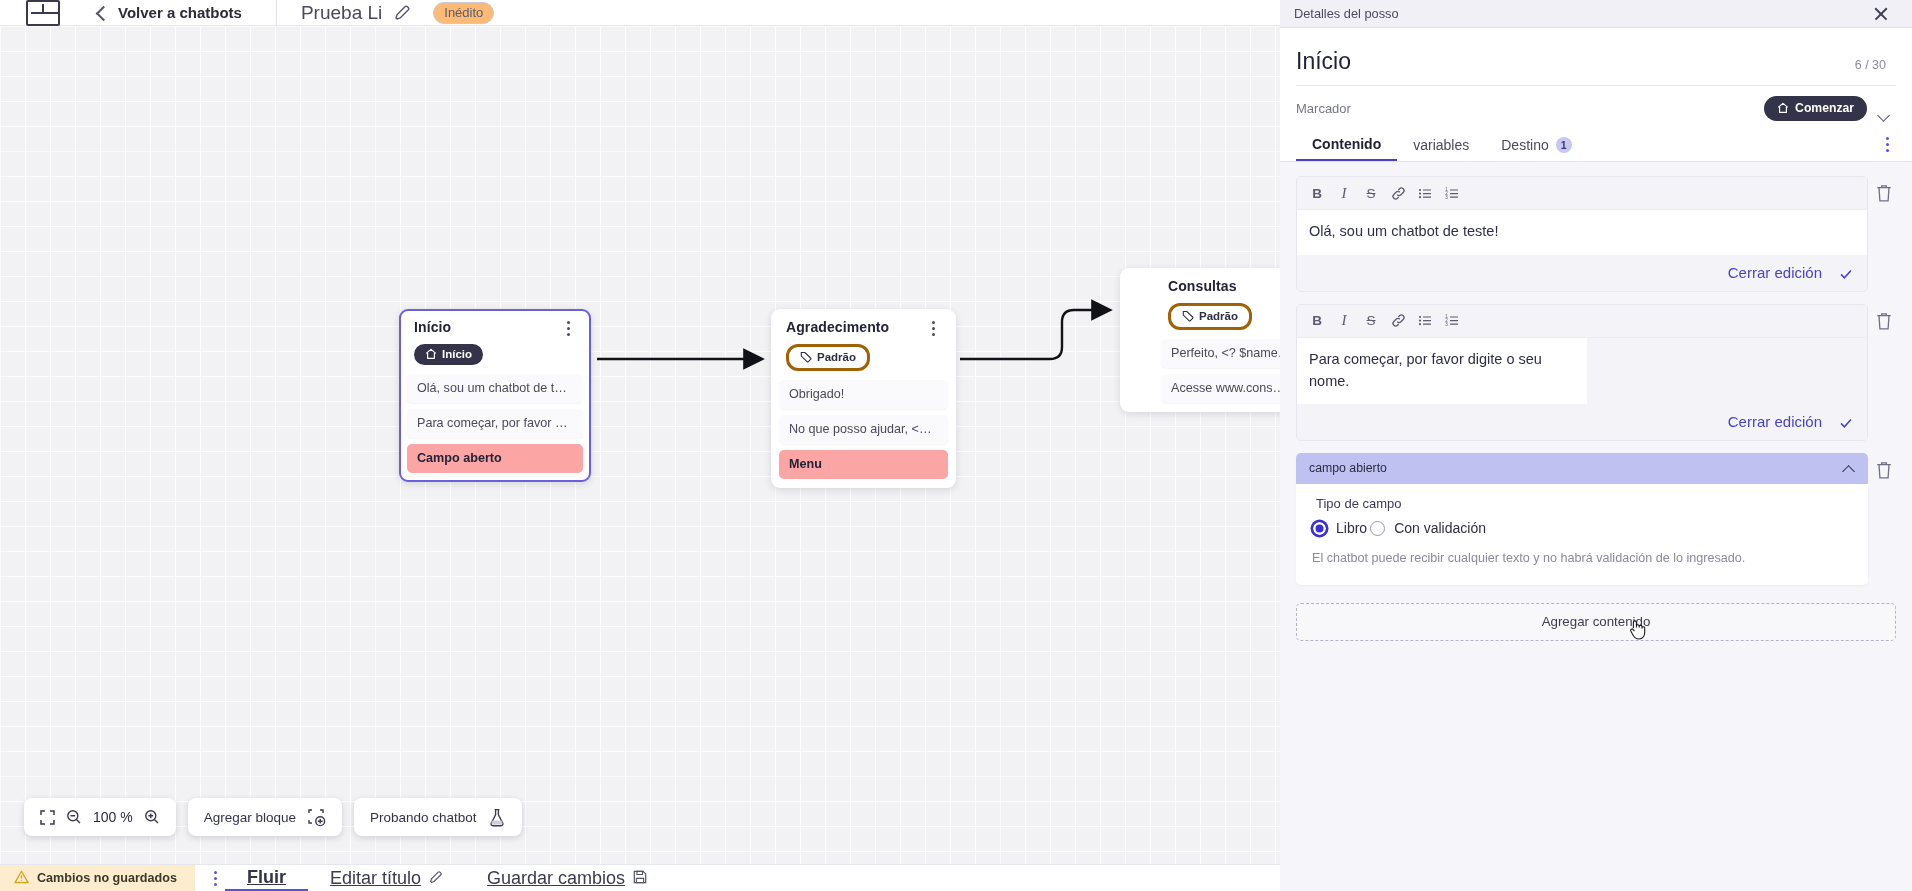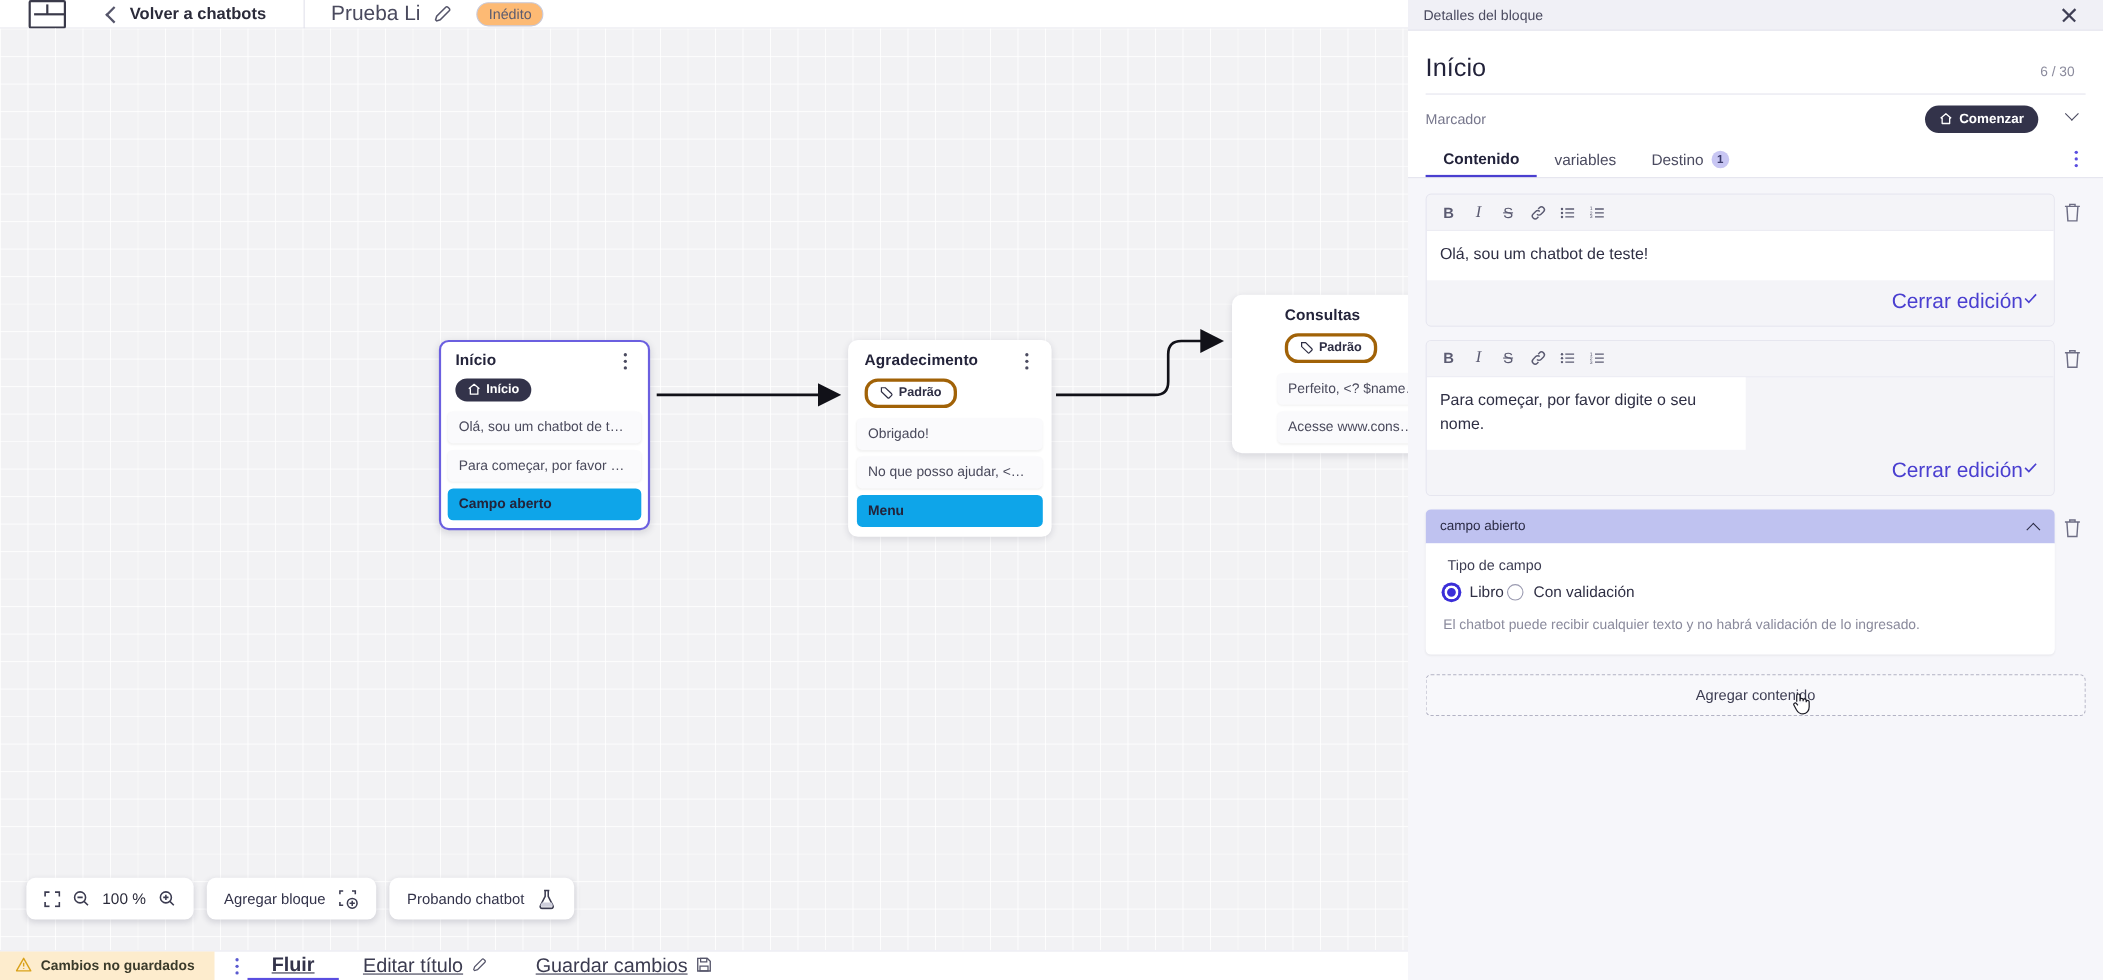--- a/index.html
+++ b/index.html
@@ -80,21 +80,21 @@
   .tag.dark { background:#33334a; color:#ffffff; }
   .tag.outline { background:#ffffff; color:#2e2e44; border:3px solid #a16207; }
   .tag svg { display:block; }
 
   .node-rows { margin-top: 9px; display:flex; flex-direction:column; gap:6px; }
   .row {
     background:#fafafc; border-radius:5px; padding: 7px 10px 8px;
     font-size: 12.6px; color:#4a4a5c; white-space:nowrap; overflow:hidden; text-overflow:ellipsis;
     box-shadow: 0 1px 2px rgba(0,0,0,.05);
   }
-  .row.highlight { background:#0ea5e9; color:#23233a; font-weight:600; box-shadow:none; }
+  .row.highlight { background:#fca5a5; color:#23233a; font-weight:600; box-shadow:none; }
 
   
   #node-inicio      { left: 399px; top: 283px; width: 192px; }
   #node-agradec     { left: 771px; top: 283px; width: 185px; }
   #node-consultas   { left: 1120px; top: 242px; width: 190px; padding-left: 41px; }
   #node-fim         { left: 1443px; top: 275px; width: 160px; }
 
   
   .canvas-tools { position:absolute; left:24px; bottom: 28px; display:flex; gap:12px; align-items:center; }
   .tool-pill {
@@ -156,21 +156,21 @@
   }
   .rp-title { font-size: 23px; font-weight:400; color:#22223a; }
   .rp-count { font-size: 12.5px; color:#8a8a9c; }
   .rp-rule { margin: 10px 16px 0 16px; height:1px; background:#e4e4ee; }
 
   .rp-marker {
     display:flex; align-items:center; justify-content:space-between;
     padding: 10px 22px 0 16px;
   }
   .rp-marker-label { font-size: 13px; color:#76768c; }
-  .marker-right { display:flex; align-items:flex-start; gap:24px; }
+  .marker-right { display:flex; align-items:flex-end; gap:10px; }
   .chip-comenzar {
     background:#33334a; color:#fff; border-radius:14px; padding:5px 13px 6px;
     font-size: 12.2px; font-weight:700; display:flex; align-items:center; gap:6px; cursor:pointer;
   }
   .chev-down { width:13px;height:13px;position:relative; cursor:pointer;}
   .chev-down:before{content:"";position:absolute;left:2px;top:3px;width:8px;height:8px;border-right:1.8px solid #4b4b60;border-bottom:1.8px solid #4b4b60;transform:rotate(45deg);}
 
   .rp-subtabs {
     display:flex; align-items:center; padding: 14px 16px 0 16px; border-bottom: 1px solid #e4e4ee; position:relative;
   }
@@ -201,21 +201,21 @@
   .tb-btn.bold { font-weight:700; }
   .tb-btn.strike { text-decoration: line-through; }
   .editor-text {
     background:#ffffff; padding: 11px 12px 12px; font-size: 14.5px; color:#2f2f44; line-height:1.5;
     min-height: 24px;
   }
   .editor-foot {
     background:#f4f4f8; display:flex; justify-content:flex-end; align-items:center;
     padding: 9px 14px 10px;
   }
-  .close-edit { color:#4a3fd0; font-size:19px; display:flex; align-items:flex-start; gap:0; cursor:pointer; }
+  .close-edit { color:#4a3fd0; font-size:15px; display:flex; align-items:flex-end; gap:17px; cursor:pointer; }
   .trash { width:22px; height:22px; margin-top:7px; cursor:pointer; flex:0 0 auto;}
 
   .fieldcard { flex:1; border-radius:5px; overflow:hidden; box-shadow:0 1px 2px rgba(0,0,0,.05); }
   .fieldcard-head {
     background:#bfc2f0; display:flex; align-items:center; justify-content:space-between;
     padding: 8px 13px 9px; font-size:12.3px; color:#2b2b45; cursor:pointer;gap:38px;
   }
   .chev-up { width:13px;height:13px;position:relative;}
   .chev-up:before{content:"";position:absolute;left:2px;top:5px;width:8px;height:8px;border-left:1.8px solid #2b2b45;border-top:1.8px solid #2b2b45;transform:rotate(45deg);}
   .fieldcard-body { background:#ffffff; padding: 12px 16px 16px; }
@@ -428,21 +428,21 @@
       </span>
     </div>
     <div class="bb-spacer"></div>
     <div class="bb-right-div"></div>
   </div>
 
   <div class="rightpanel">
 
 
     <div class="rp-head">
-      <div class="rp-head-title">Detalles del bloque</div>
+      <div class="rp-head-title">Detalles del posso</div>
       <div class="close-x"></div>
     </div>
 
     <div class="rp-body">
 
       <div class="rp-titlerow">
         <div class="rp-title">Início</div>
         <div class="rp-count">6 / 30</div>
       </div>
       <div class="rp-rule"></div>

